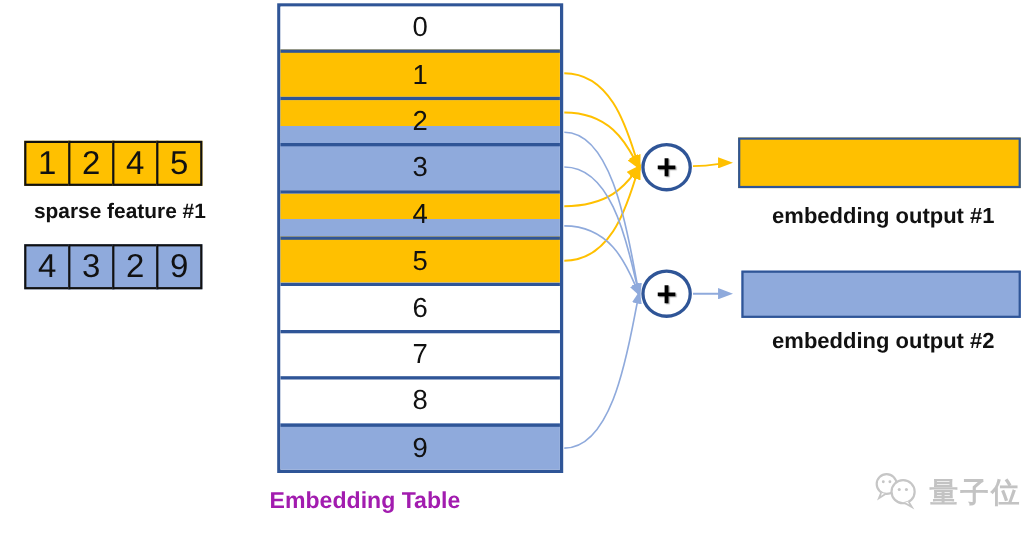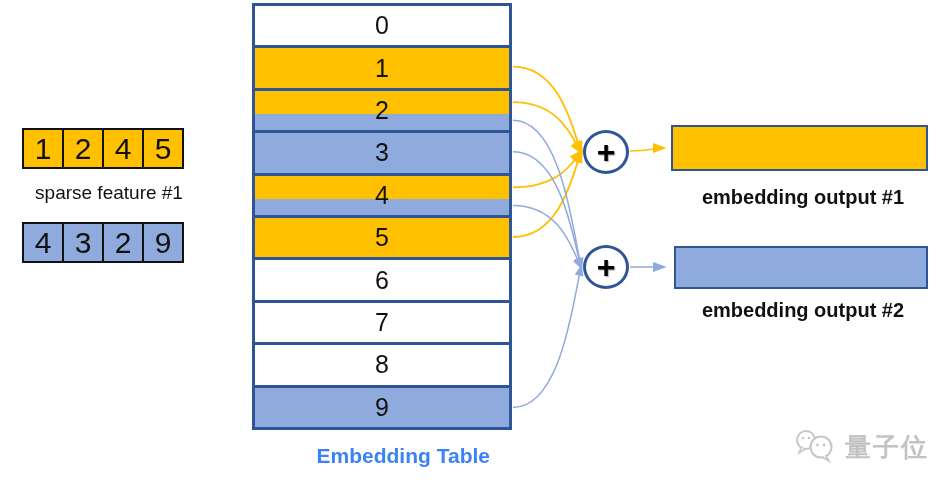--- a/index.html
+++ b/index.html
@@ -10,39 +10,39 @@
   
   .feat{position:absolute;left:22px;display:flex;}
   .fcell{
     width:42px;height:41px;box-sizing:border-box;border:2px solid #111;
     display:flex;align-items:center;justify-content:center;
     font-size:30px;font-weight:400;color:#111;
   }
   .fcell + .fcell{margin-left:-2px;}
   .flabel{
     position:absolute;left:4px;width:210px;text-align:center;
-    font-size:19px;font-weight:normal;color:#111;
+    font-size:19px;font-weight:bold;color:#111;
   }
   
   .etable{
     position:absolute;left:252px;top:3px;width:260px;height:427px;
     box-sizing:border-box;border:3px solid #2F5597;display:flex;flex-direction:column;
   }
   .erow{
     flex:1;display:flex;align-items:center;justify-content:center;
     font-size:25px;color:#111;box-sizing:border-box;
   }
   .erow + .erow{border-top:3px solid #2F5597;}
   .fill-white{background:#ffffff;}
   .fill-orange{background:#FFC000;}
   .fill-blue{background:#8FAADC;}
   .fill-split{background:linear-gradient(to bottom,#FFC000 0 60%,#8FAADC 60% 100%);}
   .etitle{
-    position:absolute;left:245px;top:444px;width:245px;text-align:right;
-    font-size:21px;font-weight:bold;color:#3b82f6;
+    position:absolute;left:245px;top:444px;width:245px;text-align:left;
+    font-size:21px;font-weight:bold;color:#a21caf;
   }
   
   .sumcircle{
     position:absolute;width:46px;height:44px;box-sizing:border-box;
     border:3px solid #2F5597;border-radius:50%;background:#ffffff;
     display:flex;align-items:center;justify-content:center;
     font-size:32px;font-weight:600;color:#000;
     text-shadow:1px 1px 1px rgba(0,0,0,0.35);line-height:1;
   }
   

